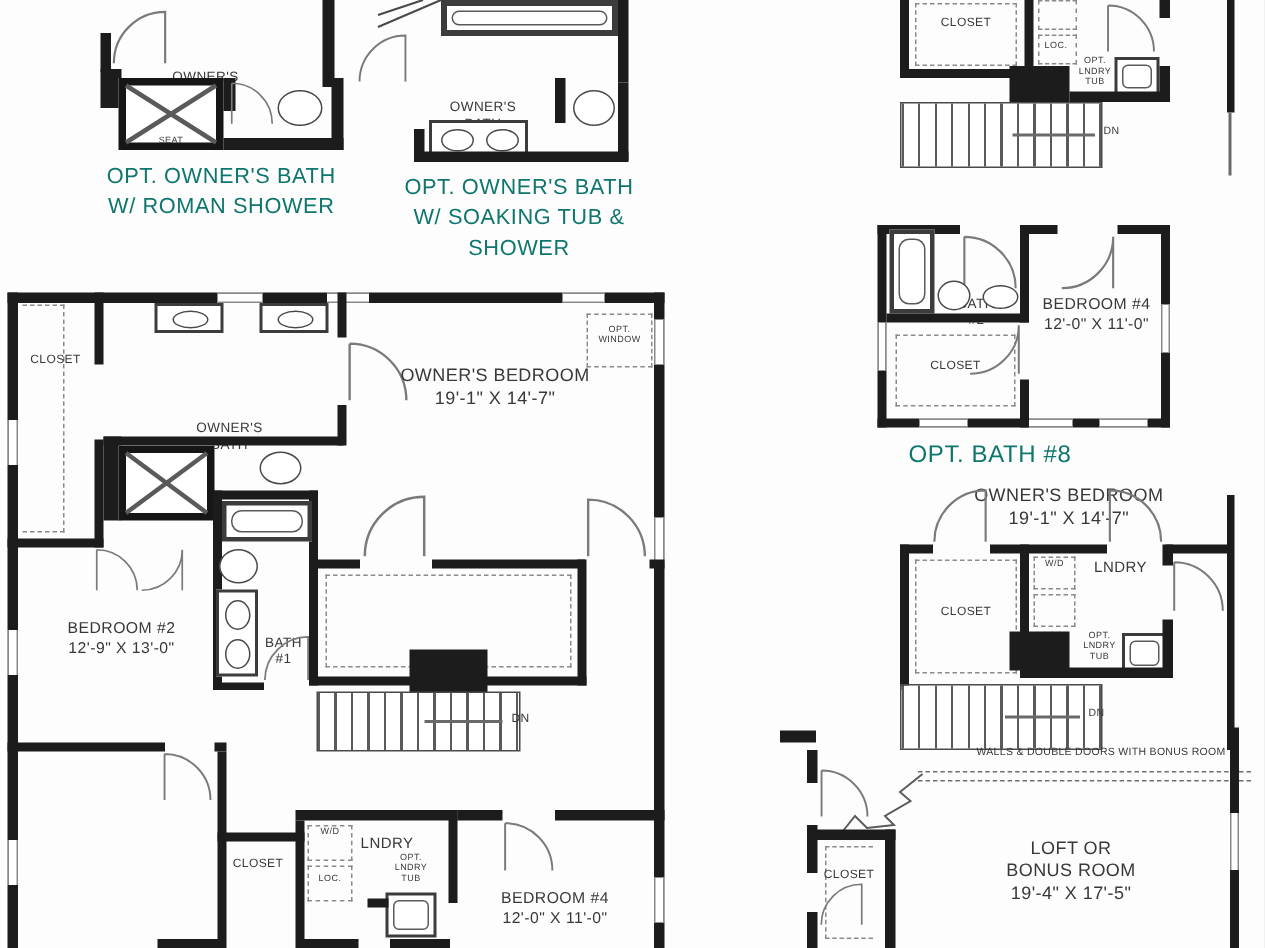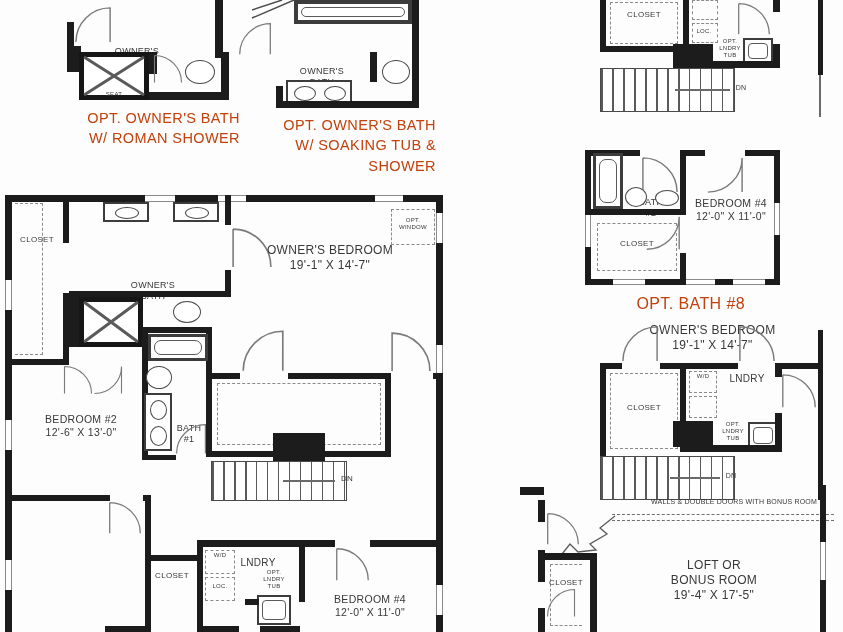--- a/index.html
+++ b/index.html
@@ -20,21 +20,21 @@
           background:repeating-linear-gradient(90deg,#5a5a5a 0 1.5px,#fff 1.5px 11px);}
   .door{position:absolute;}
   .lbl{position:absolute;white-space:pre-line;text-align:center;line-height:1.25;letter-spacing:.3px;color:#383838;}
   .s6{font-size:6px;line-height:1.2;}
   .s7{font-size:7px;}
   .s8{font-size:8px;}
   .s9{font-size:9px;margin-top:40px;}
   .s10{font-size:10px;}
   .s11{font-size:10.5px;}
   .s12{font-size:12px;}
-  .cap{position:absolute;white-space:pre-line;font-size:14.5px;letter-spacing:.4px;line-height:1.4;color:#c2410c;text-align:right;}
+  .cap{position:absolute;white-space:pre-line;font-size:14.5px;letter-spacing:.4px;line-height:1.4;color:#0f766e;text-align:center;}
   svg{position:absolute;overflow:visible;}
 </style>
 </head>
 <body>
 
 <div class="sheet">
 
   <div class="sec" style="left:55px;top:0;width:185px;height:150px">
     <div class="lbl s9" style="left:42px;top:6px;width:80px">OWNER'S
 BATH</div>
@@ -293,21 +293,21 @@
       <div class="ov" style="left:4px;top:31px;width:17px;height:20px"></div>
     </div>
     <div class="lbl s9" style="left:163px;top:188px;width:42px">BATH
 #1</div>
     <div class="w" style="left:137px;top:260px;width:34px;height:5px"></div>
     <svg class="door" viewBox="0 0 40 40" preserveAspectRatio="none" style="left:170px;top:228px;width:32px;height:32px">
         <path d="M2 38 A36 36 0 0 1 38 2 L38 38" fill="none" stroke="#7a7a7a" stroke-width="1.5"></path>
       </svg>
 
     <div class="lbl s11" style="left:20px;top:218px;width:112px">BEDROOM #2
-12'-6" X 13'-0"</div>
+12'-9" X 13'-0"</div>
     <svg class="door" viewBox="0 0 40 40" preserveAspectRatio="none" style="left:58px;top:170px;width:30px;height:30px">
         <path d="M2 2 A36 36 0 0 1 38 38 M2 2 L2 38" fill="none" stroke="#7a7a7a" stroke-width="1.5"></path>
       </svg>
     <svg class="door" viewBox="0 0 40 40" preserveAspectRatio="none" style="left:88px;top:170px;width:30px;height:30px">
         <path d="M38 2 A36 36 0 0 1 2 38 M38 2 L38 38" fill="none" stroke="#7a7a7a" stroke-width="1.5"></path>
       </svg>
 
     <div class="w" style="left:201px;top:178px;width:6px;height:84px"></div>
     <div class="w" style="left:201px;top:256px;width:185px;height:6px"></div>
     <div class="w" style="left:380px;top:178px;width:6px;height:84px"></div>

